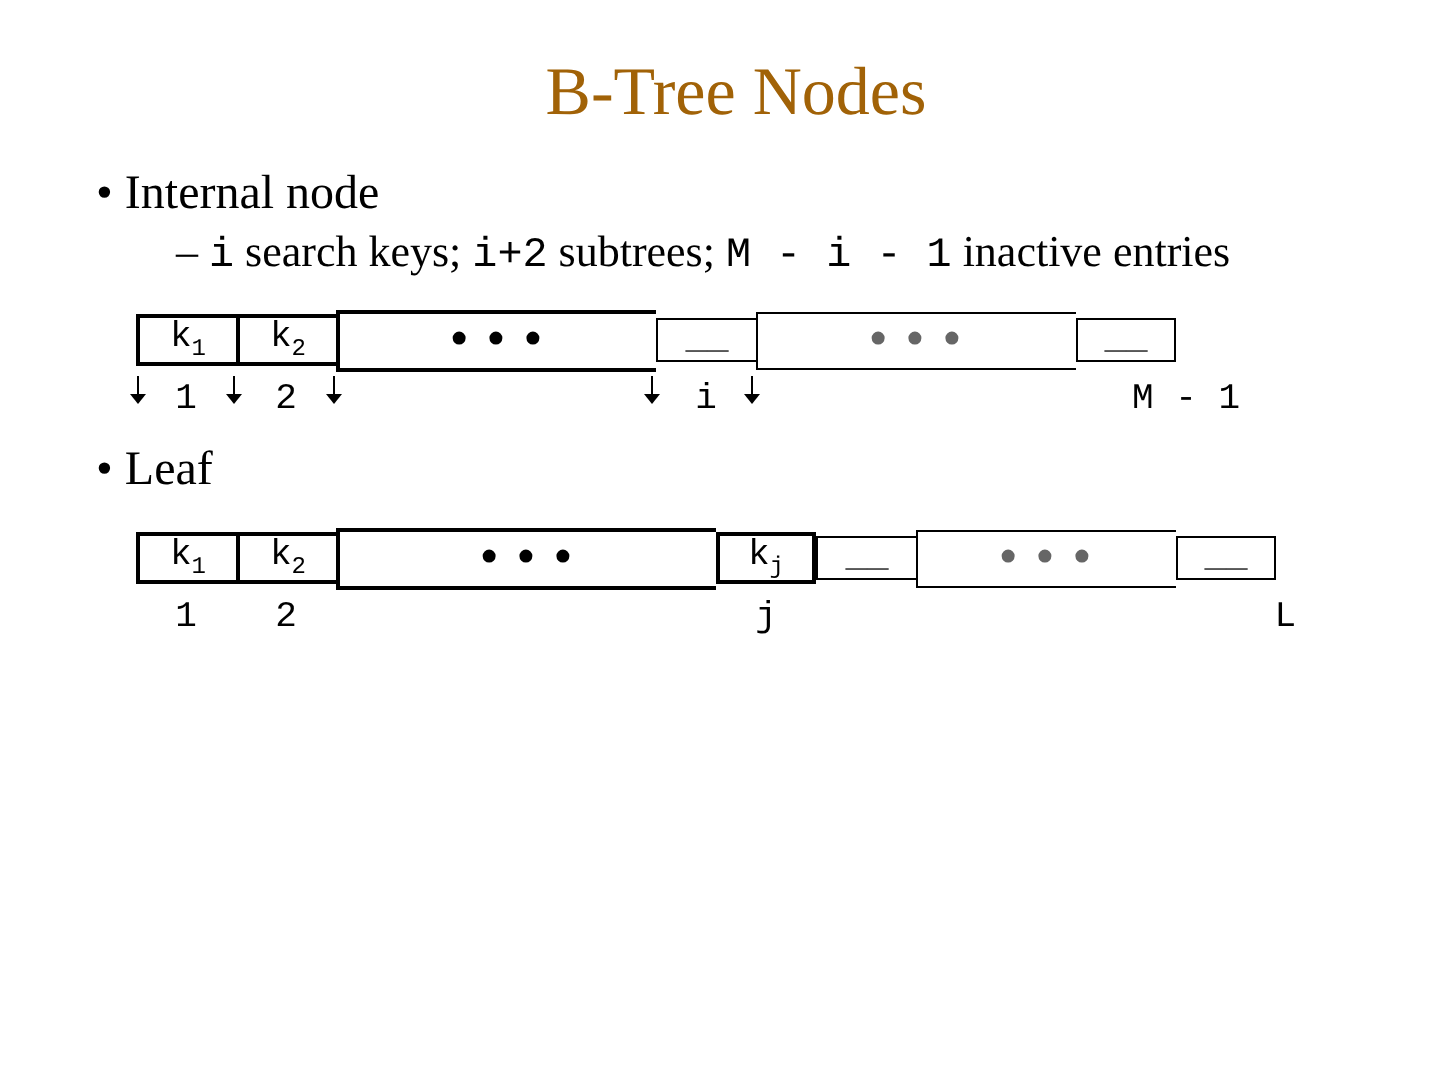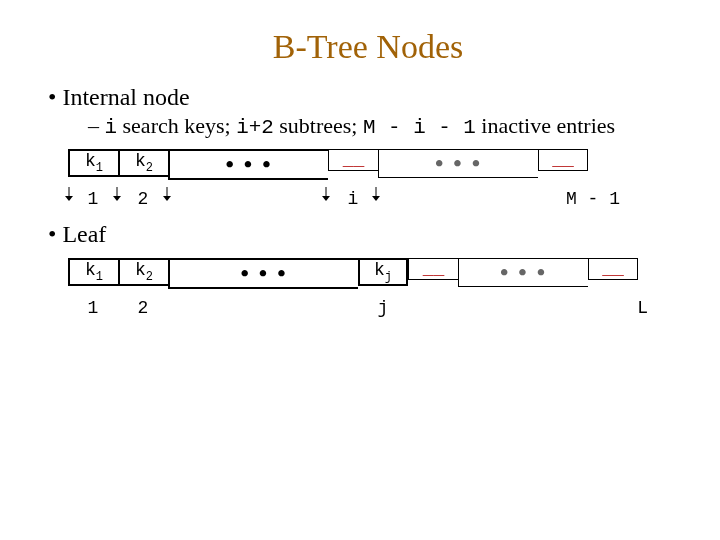--- a/index.html
+++ b/index.html
@@ -36,41 +36,41 @@
   .bullet2::before {
     content: "– ";
   }
   .tt { font-family: "Courier New", Courier, monospace; font-size: 0.95em; }
 
   .row-wrap {
     margin: 10px 0 0 20px;
   }
   .row {
     display: flex;
-    align-items: flex-start;
+    align-items: center;
     height: 40px;
   }
   .cell {
     box-sizing: border-box;
     border-top: 1px solid #000;
     border-bottom: 1px solid #000;
     border-left: 1px solid #000;
     display: flex;
     align-items: center;
     justify-content: center;
     font-family: "Courier New", Courier, monospace;
     font-size: 18px;
     background: #fff;
   }
   .cell:last-child { border-right: 1px solid #000; }
   .cell.active {
     border-width: 2px;
   }
   .cell.inactive {
-    color: #b91c1c;
+    color: #404040;
   }
   .cell.ellips {
     font-size: 24px;
     letter-spacing: 2px;
     font-family: "Times New Roman", serif;
     font-weight: bold;
   }
   .cell.ellips.inactive { color: #666; }
   .row .cell sub { font-size: 12px; }
 

